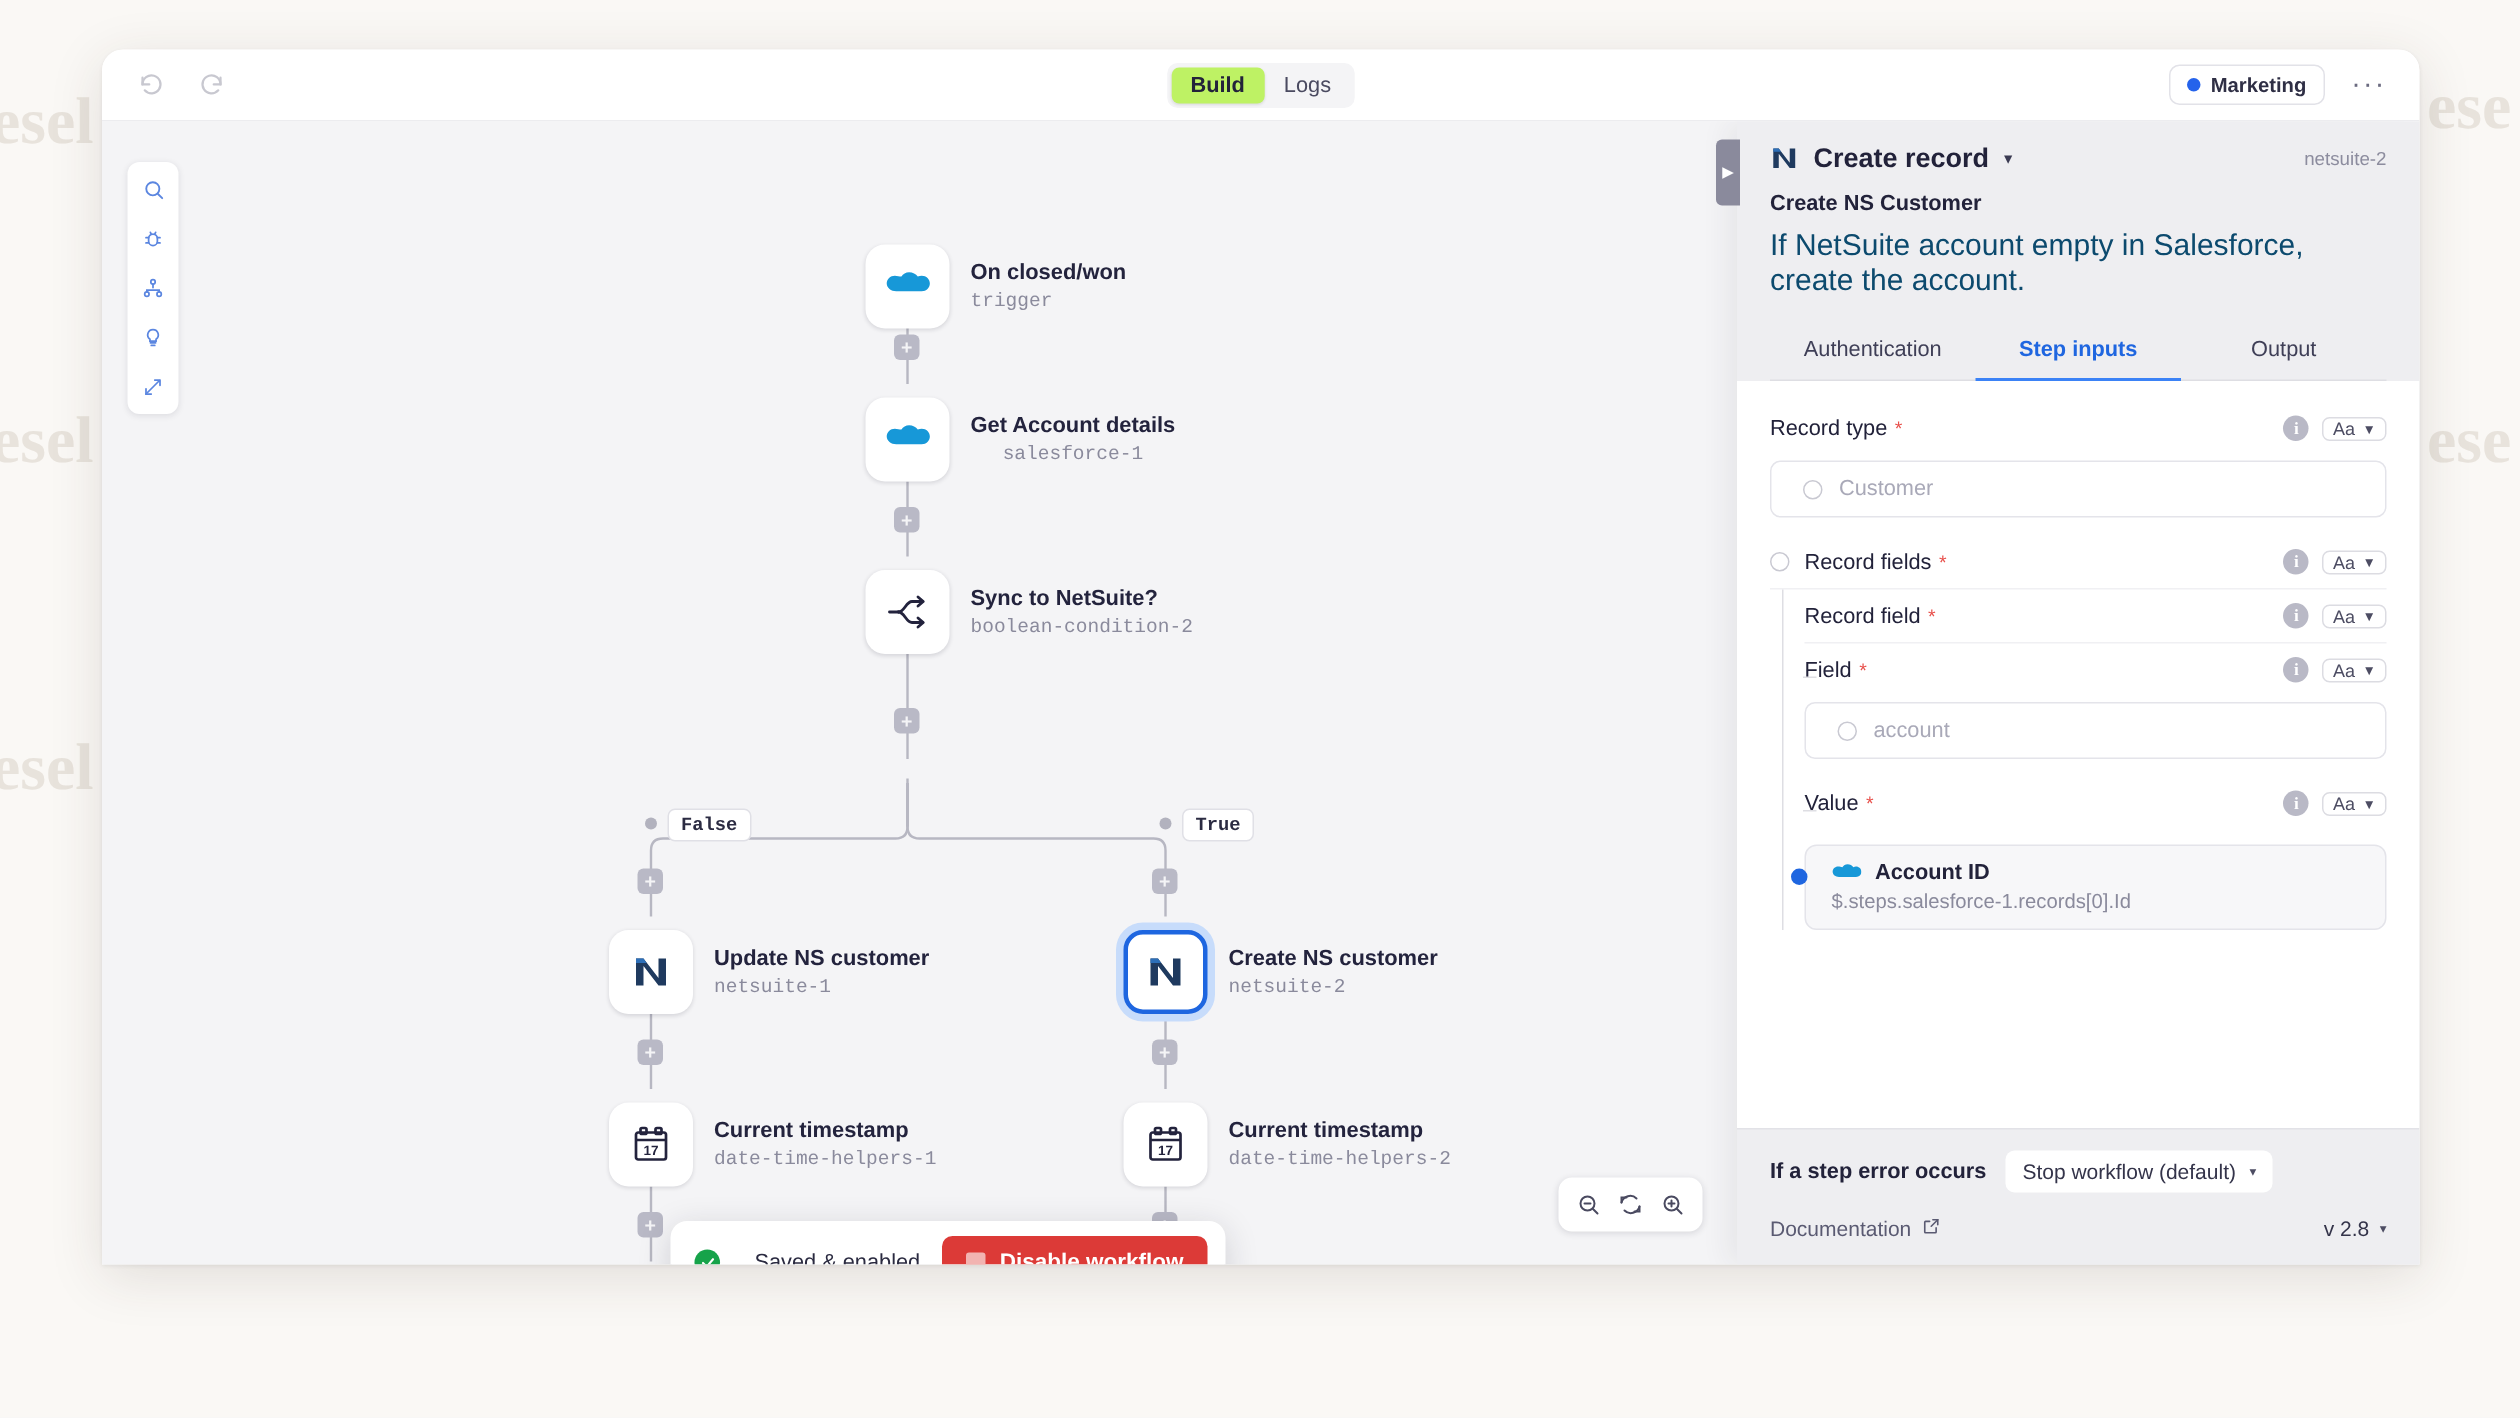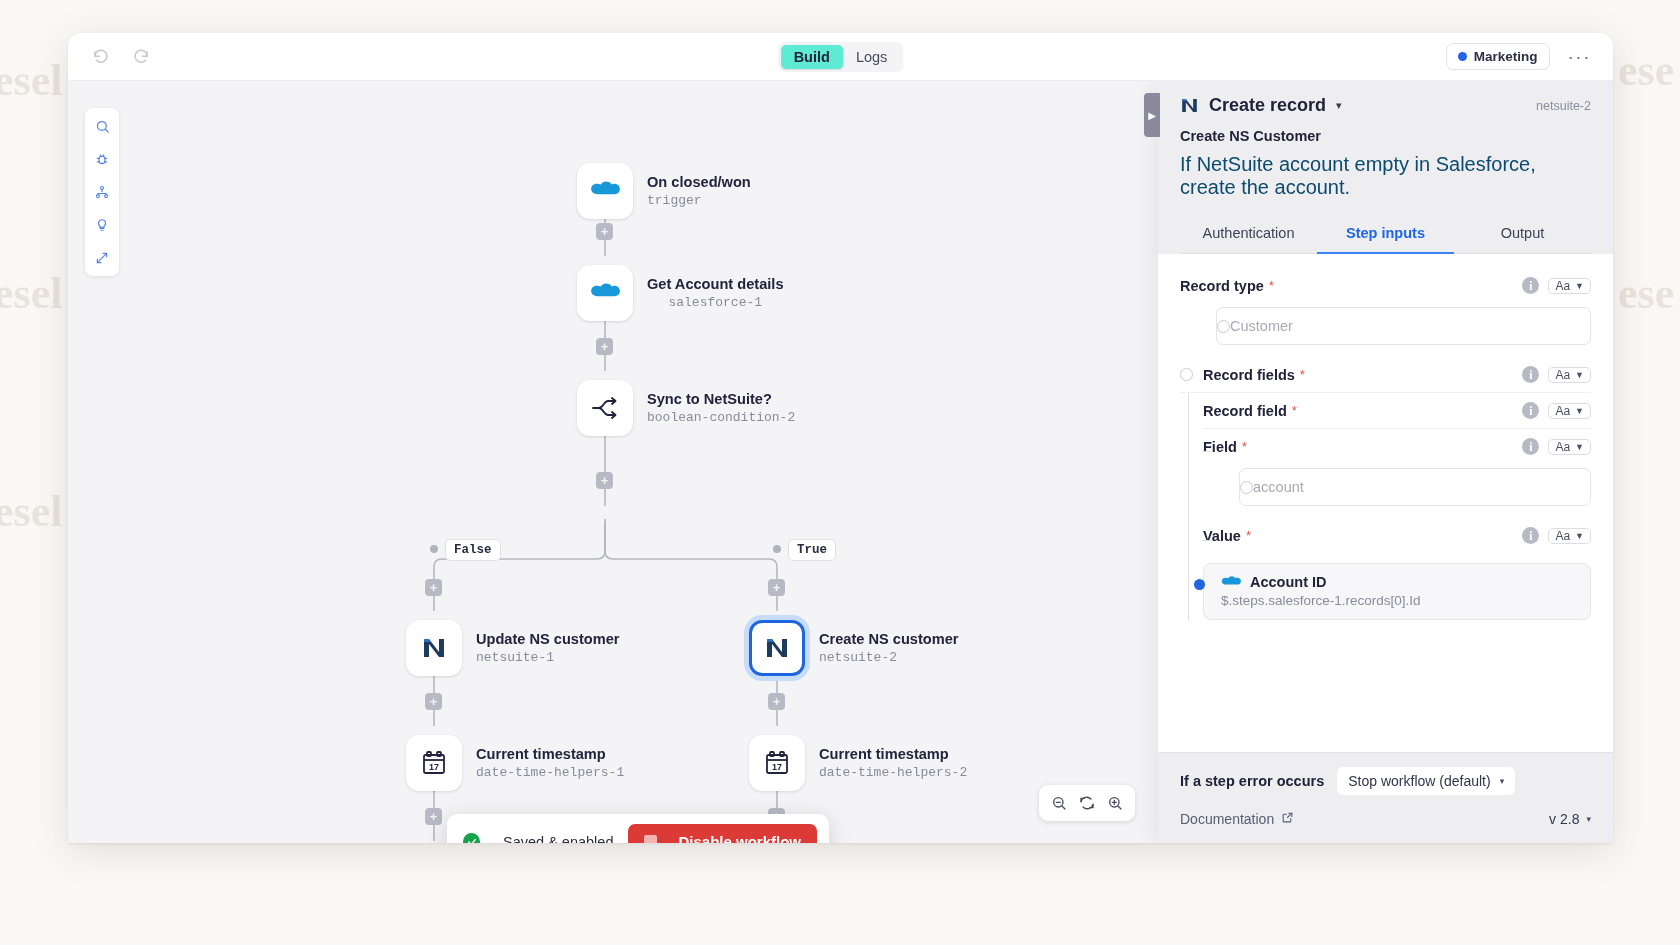--- a/index.html
+++ b/index.html
@@ -45,21 +45,21 @@
   .icon-btn svg { display:block; }
   .seg-wrap {
     position: absolute; left: 50%; transform: translateX(-50%);
     display: flex; align-items: center;
     background: #f4f4f6; border-radius: 7px; padding: 3px;
   }
   .seg {
     font-size: 14.5px; font-weight: 700; color: #3b3b50;
     padding: 4px 13px; border-radius: 5px;
   }
-  .seg.active { background:#5eead4; color:#23233a; box-shadow: 0 1px 2px rgba(0,0,0,0.10); }
+  .seg.active { background:#bef264; color:#23233a; box-shadow: 0 1px 2px rgba(0,0,0,0.10); }
   .seg.inactive { font-weight: 400; color:#4a4a60; }
 
   .topbar-right {
     position: absolute; right: 18px; display:flex; align-items:center; gap: 14px;
   }
   .env-chip {
     display:flex; align-items:center; gap:7px;
     border: 1px solid #e2e2e8; border-radius: 7px;
     padding: 5px 11px; font-size: 13.5px; font-weight:700; color:#2f2f45;
     background:#fff;
@@ -126,21 +126,21 @@
     box-shadow: 0 5px 22px rgba(30,30,50,0.17);
     display:flex; align-items:center; gap:15px;
     padding:10px 12px 10px 16px;
     z-index: 30;
   }
   .toast-text { font-size:14.5px; color:#2a2a40; font-weight:400; }
   .check { width:17px; height:17px; border-radius:50%; background:#16a34a; display:flex; align-items:center; justify-content:center; }
   .danger-btn {
     background:#dc3a37; color:#fff; border:none; border-radius:7px;
     font-size:15px; font-weight:700; padding:9px 16px;
-    display:flex; align-items:center; gap:21px;
+    display:flex; align-items:center; gap:9px;
     font-family:"Liberation Sans", sans-serif;
   }
   .stop-sq { width:13px; height:13px; background:#f2b3b1; border-radius:2px; }
 
   
   .zoom-ctrls {
     position:absolute; right:22px; bottom:22px;
     background:#fff; border-radius:9px; box-shadow:0 1px 5px rgba(30,30,50,0.14);
     display:flex; align-items:center; gap:4px; padding:6px 8px;
   }
@@ -171,40 +171,40 @@
   .tabs { display:flex; margin-top:16px; }
   .tab {
     flex:1; text-align:center; font-size:14.5px; color:#3f3f57;
     padding: 10px 0 11px 0; border-bottom: 1px solid #dedee3;
   }
   .tab.active { color:#1f66e0; font-weight:700; border-bottom:2px solid #3b82f6; }
 
   .panel-body { flex:1; background:#ffffff; padding: 14px 22px 0 22px; overflow:hidden; }
 
   .field-row { display:flex; align-items:center; padding: 9px 0; border-bottom:1px solid #f0f0f3; }
-  .field-label { font-size:14.5px; font-weight:700; color:#22223a; }
+  .field-label { font-size:14.5px; font-weight:400; color:#22223a; }
   .req { color:#e8504b; font-size:13px; margin-left:5px; }
   .row-ctrls { margin-left:auto; display:flex; align-items:center; gap:9px; }
   .info-i {
     width:17px; height:17px; border-radius:50%;
     background:#b9b9c6; color:#fff; font-size:11.5px; font-weight:700;
     display:flex; align-items:center; justify-content:center;
     font-family:"Liberation Serif", serif;
   }
   .aa-chip {
     border:1px solid #dcdce2; border-radius:5px; background:#fff;
     padding:0 6px; font-size:12px; color:#4d4d63;
     display:flex; align-items:center; gap:5px;
   }
   .aa-caret { font-size:9px; color:#4d4d63; }
 
   .input-box {
     border:1px solid #e4e4ea; border-radius:7px;
-    padding:10px 0; margin-top:10px;
-    display:flex; align-items:center; margin-left:36px;
+    padding:10px 21px; margin-top:10px;
+    display:flex; align-items:center; gap:11px;
   }
   .radio-o { width:13px; height:13px; border-radius:50%; border:1.6px solid #c9c9d2; flex:none; }
   .radio-filled { width:11px; height:11px; border-radius:50%; background:#1f66e0; flex:none; }
   .placeholder { font-size:14.5px; color:#a9a9b8; }
 
   .nested { margin-left: 8px; border-left: 1px solid #dedee3; padding-left: 14px; position:relative; }
   .tick { position:absolute; left:-1px; width:9px; height:1px; background:#dedee3; }
 
   .value-card {
     border:1px solid #e4e4ea; border-radius:8px; background:#f7f7f9;

